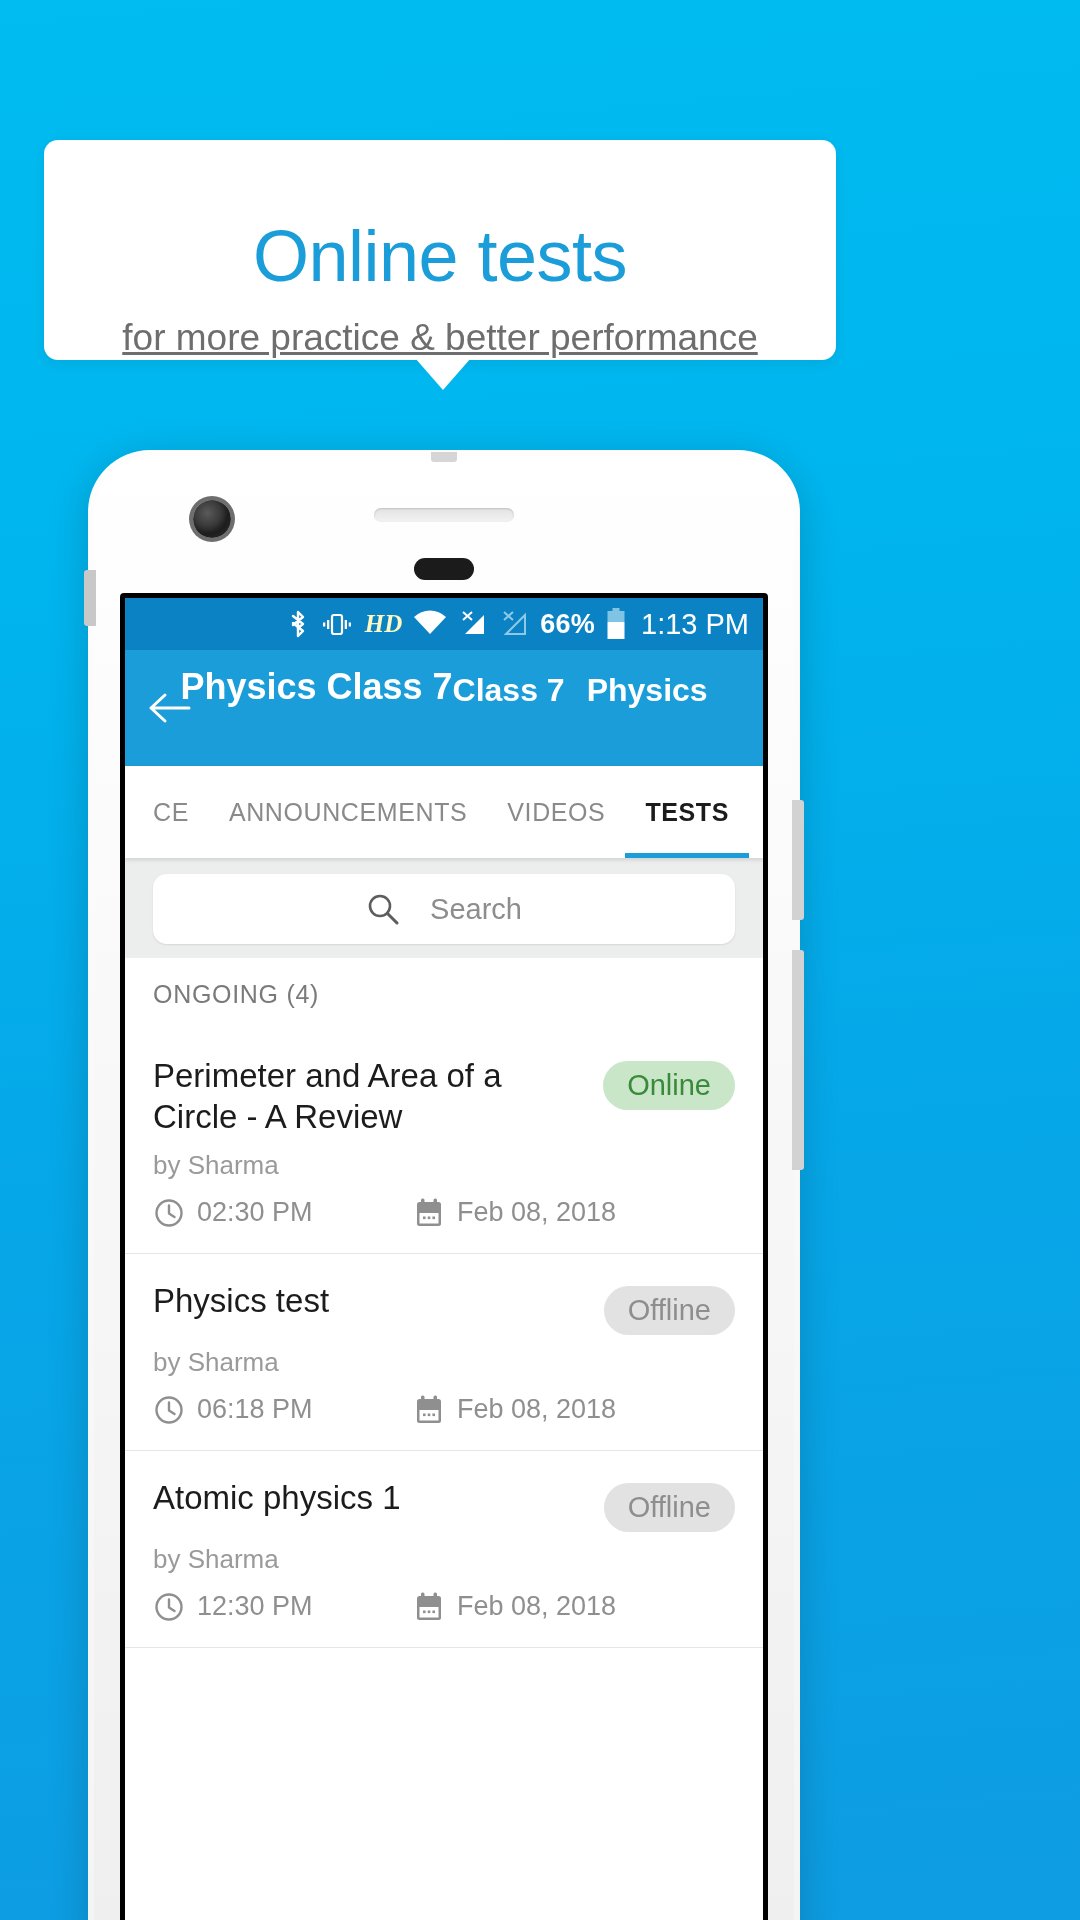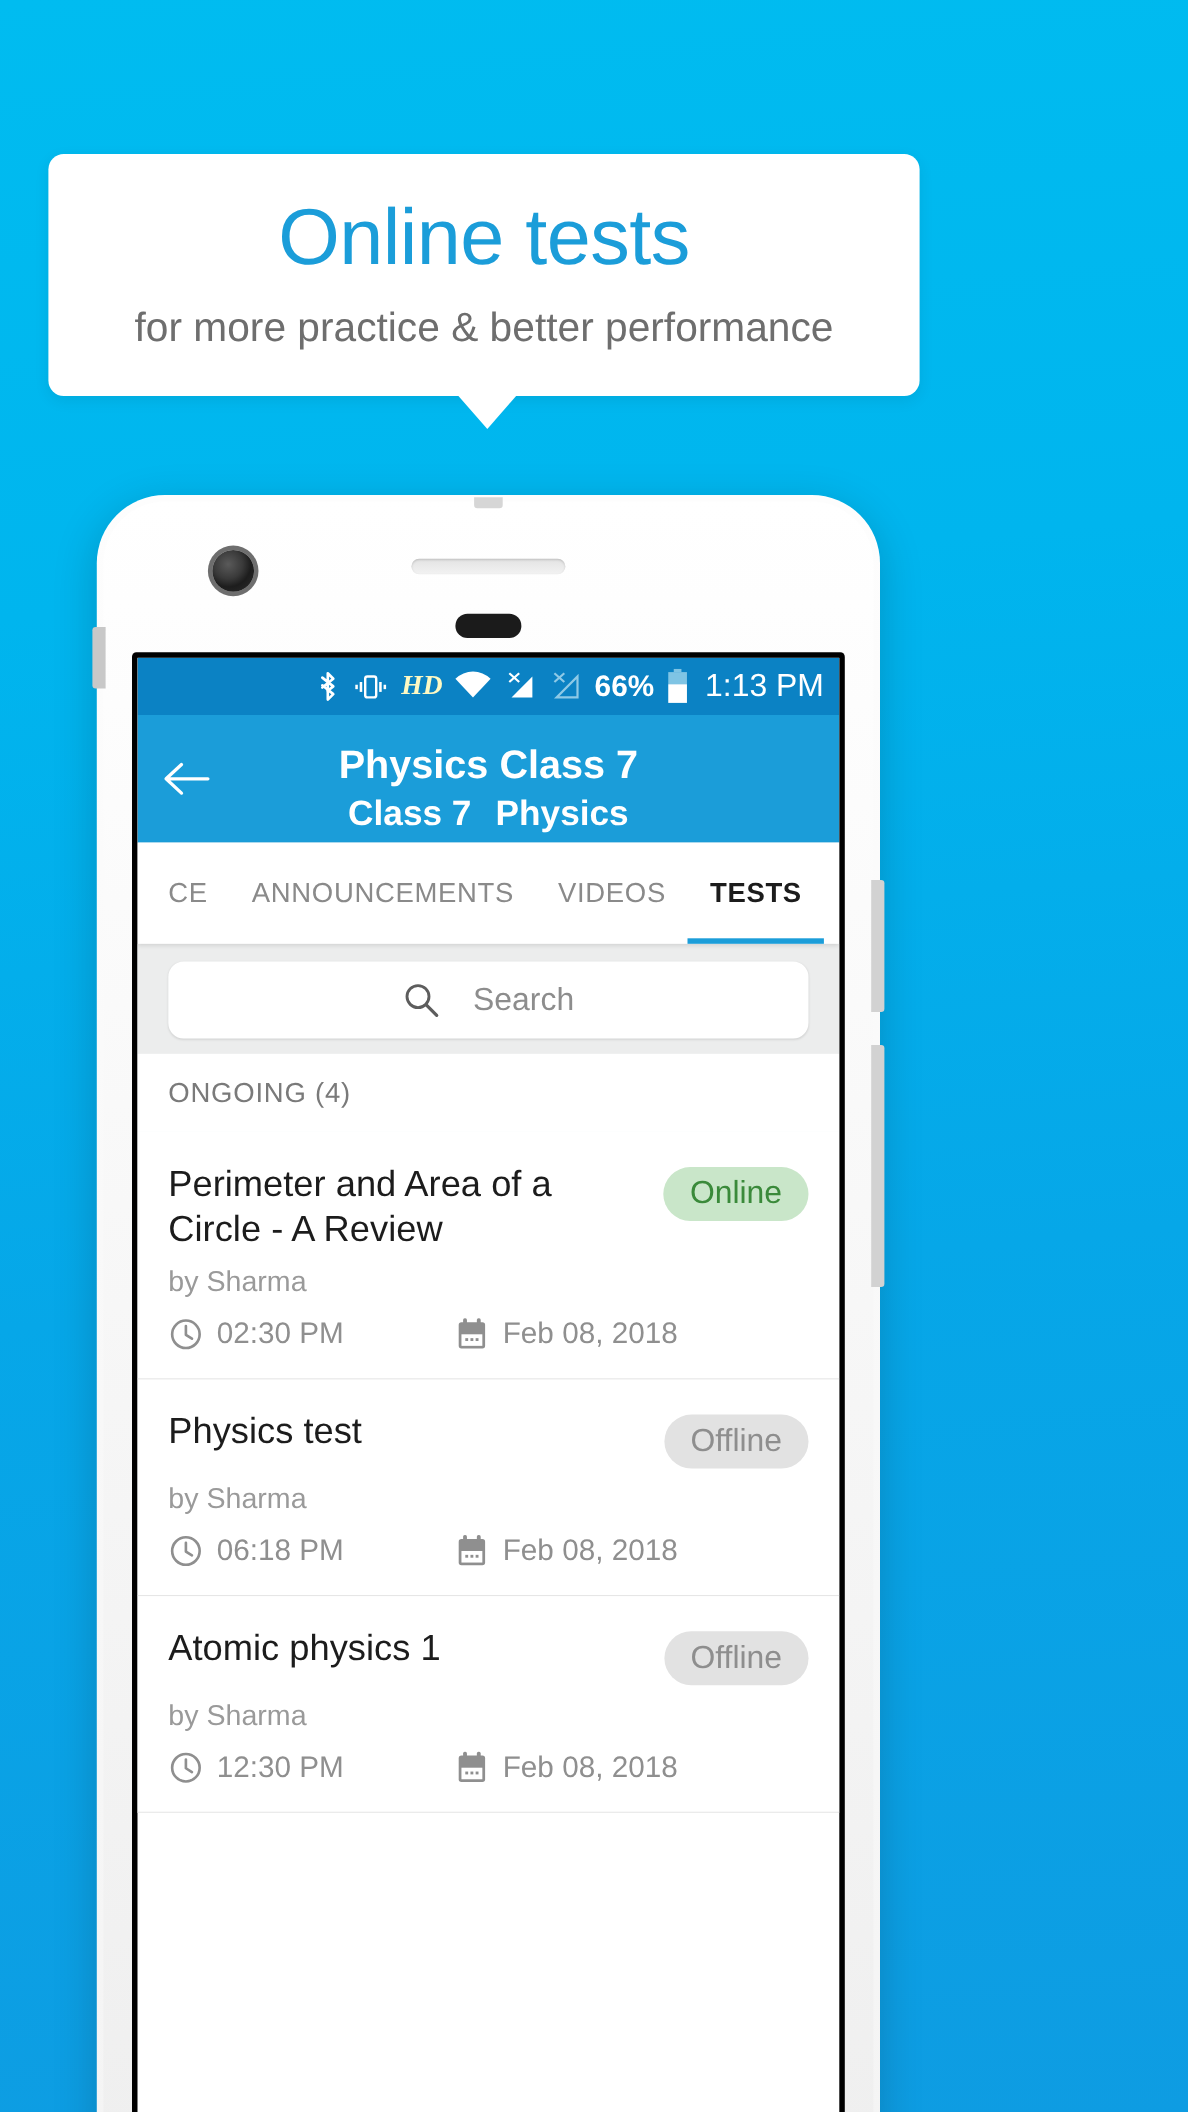--- a/index.html
+++ b/index.html
@@ -15,36 +15,37 @@
 
   
   .callout {
     position:absolute;
     left:44px; top:140px;
     width:792px; height:220px;
     background:#ffffff;
     border-radius:14px;
     box-shadow:0 4px 14px rgba(0,0,0,0.07);
     display:flex; flex-direction:column;
-    align-items:center; justify-content:center;
+    align-items:center; justify-content:flex-end;
     gap:10px;
   }
   .callout-title {
     font-size:72px;
     font-weight:400;
     color:#1b9dd9;
     letter-spacing:-0.5px;
     line-height:1;
   }
   .callout-sub {
     font-size:37px;
     font-weight:400;
     color:#6e6e6e;
     line-height:1.2;
     margin-top:14px;
+    text-decoration:underline;
   }
   .callout-tail {
     position:absolute;
     left:415px; top:358px;
     width:0; height:0;
     border-left:28px solid transparent;
     border-right:28px solid transparent;
     border-top:32px solid #ffffff;
   }
 
@@ -137,22 +138,22 @@
   .appbar {
     background:#1b9dd9;
     height:116px;
     display:flex; align-items:center;
     position:relative;
     padding:0 18px;
   }
   .back-arrow { width:52px; height:52px; display:flex; align-items:center; justify-content:center; }
   .appbar-titles {
     position:absolute; left:0; right:0; top:0; bottom:0;
-    display:flex; flex-direction:column;
-    align-items:center; justify-content:center;
+    display:flex; flex-direction:row;
+    align-items:flex-start; justify-content:center;
     pointer-events:none;
     margin-top:16px;
   }
   .appbar-title {
     color:#ffffff; font-size:36px; font-weight:700; line-height:1.15;
   }
   .appbar-sub {
     color:#ffffff; font-size:32px; font-weight:700; margin-top:6px;
     display:flex; gap:22px;
   }

